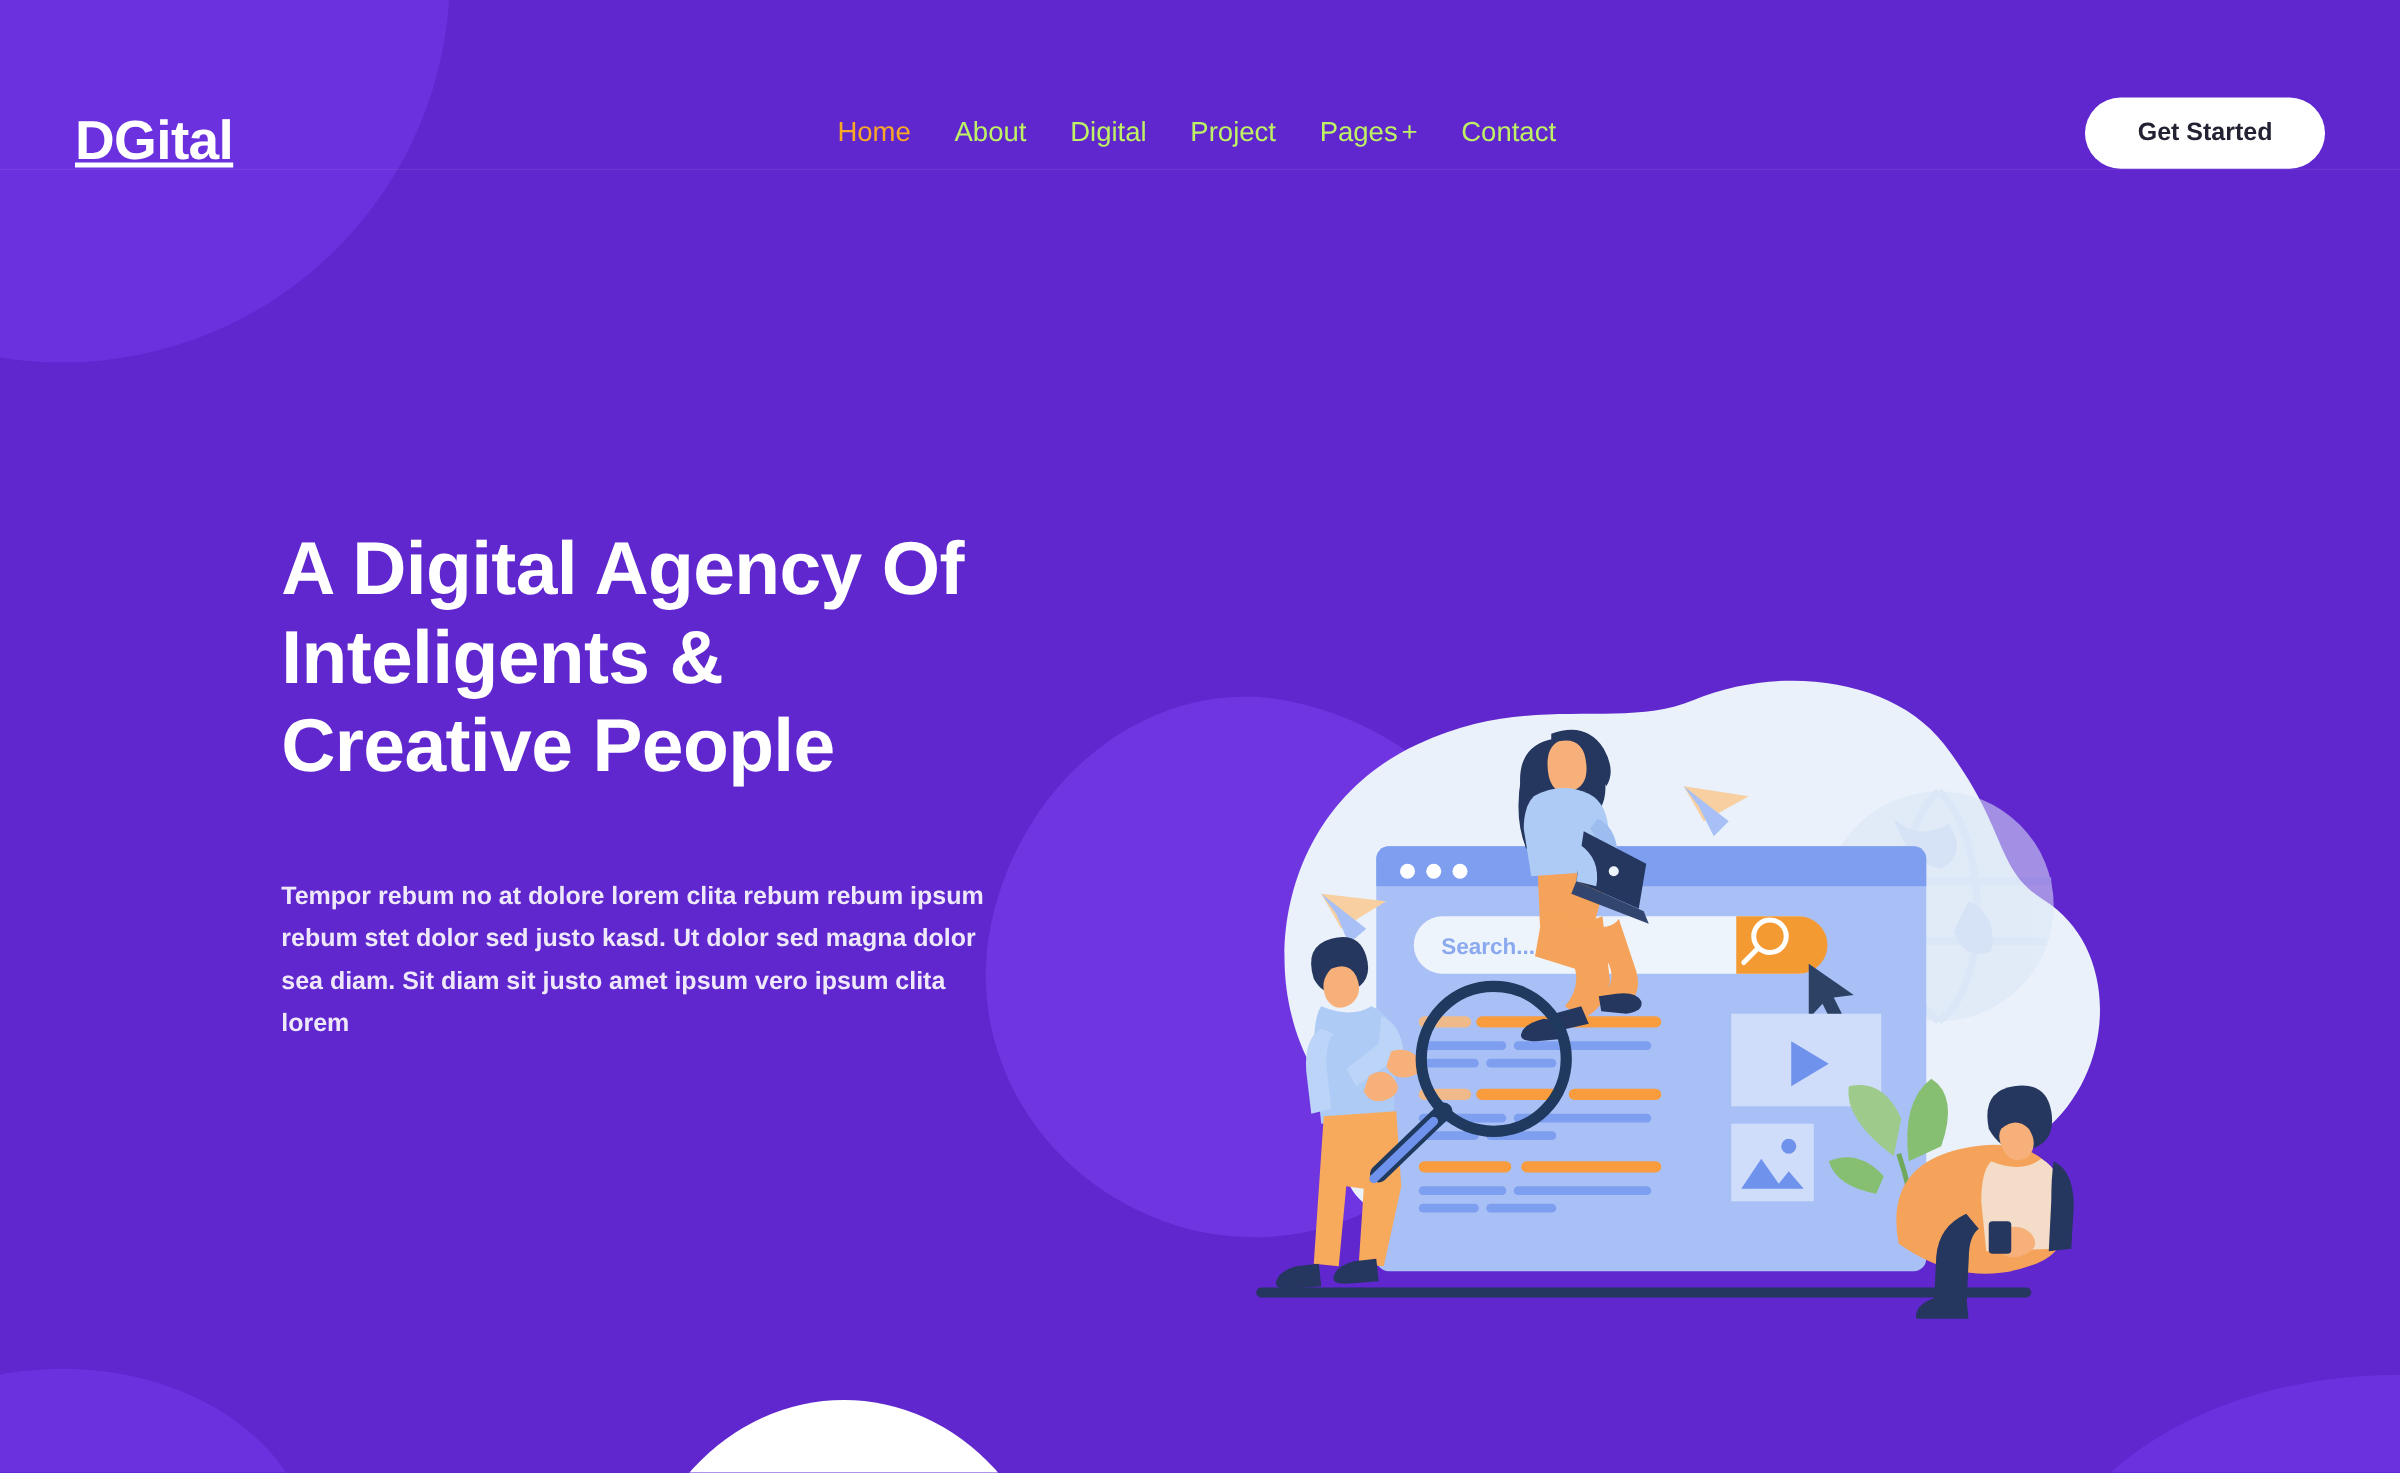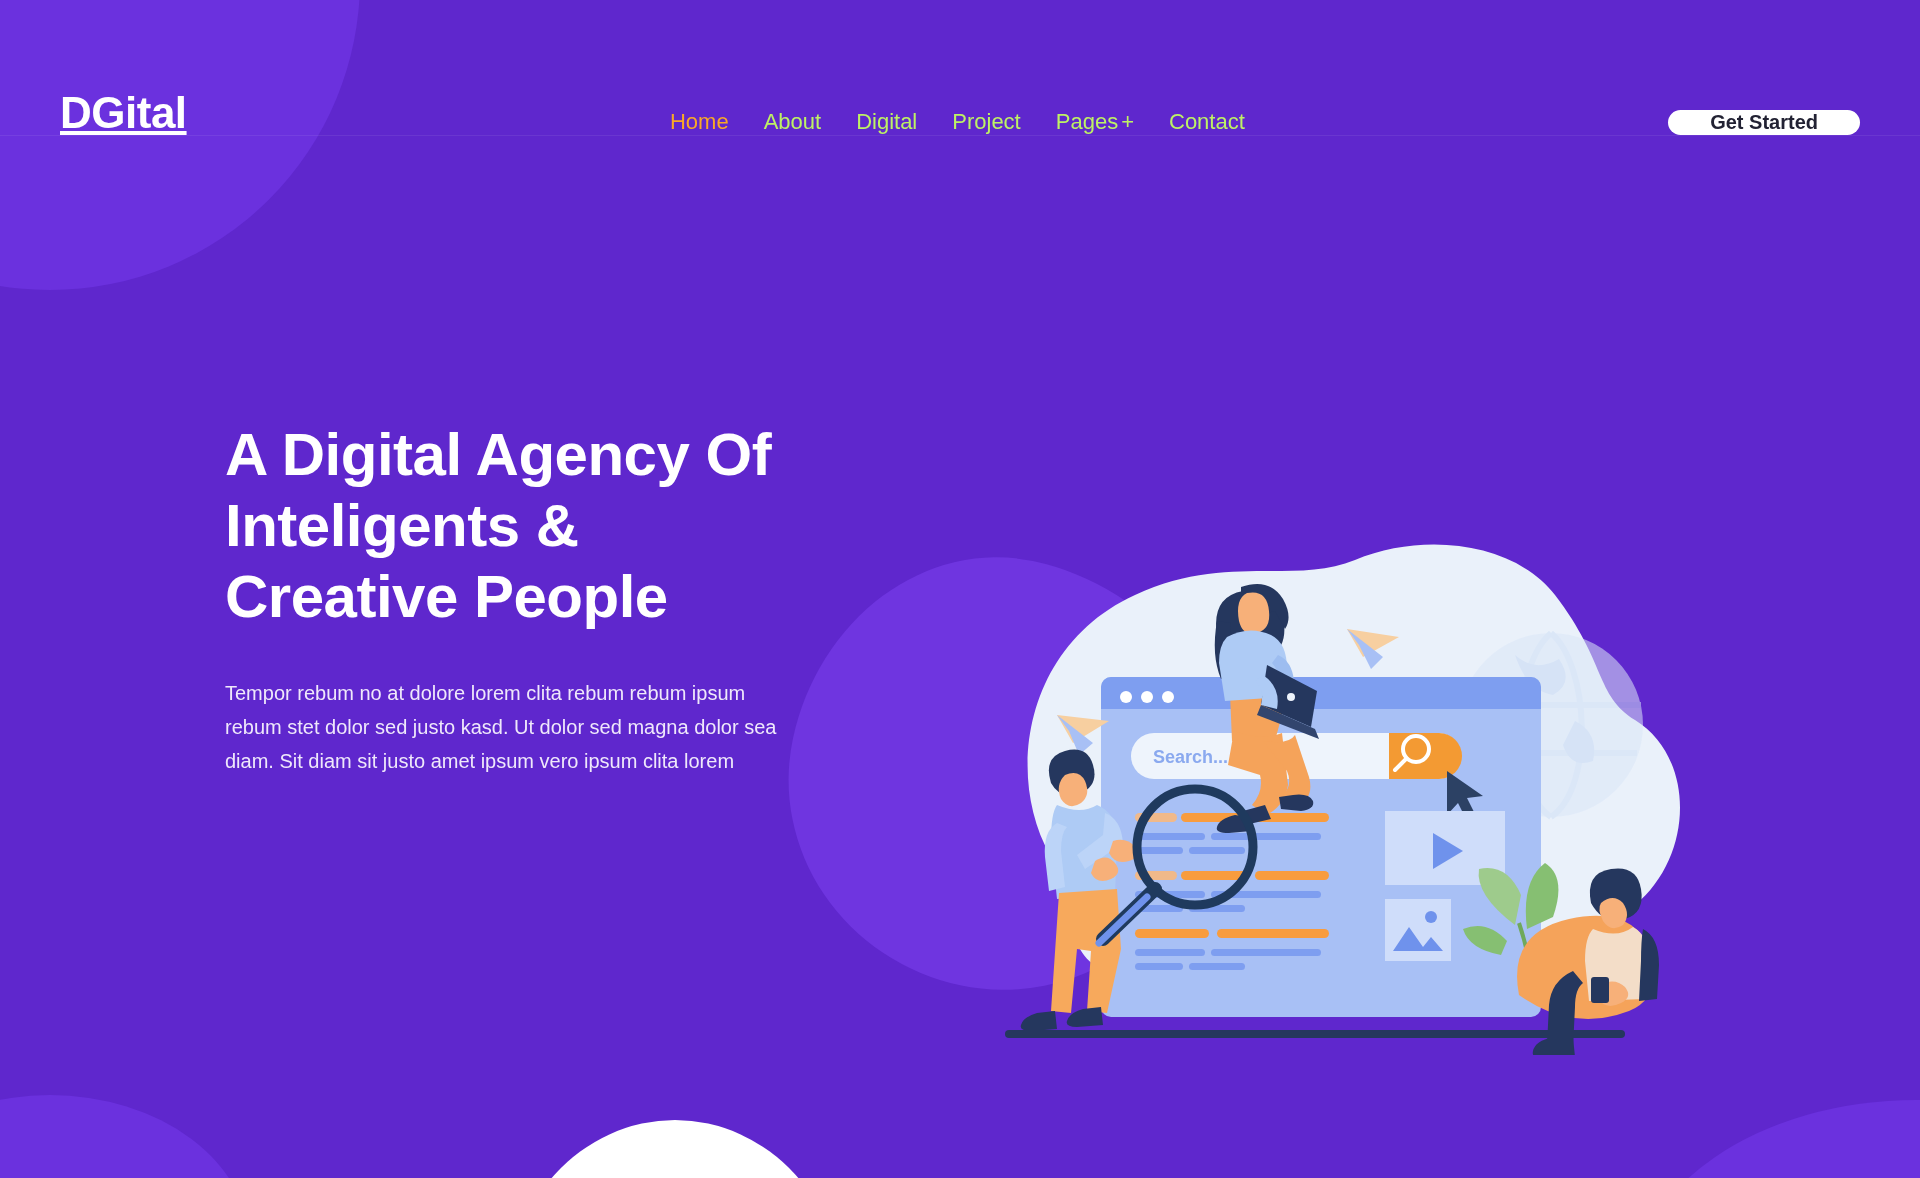--- a/index.html
+++ b/index.html
@@ -53,34 +53,34 @@
     display:flex; align-items:flex-end;
     padding:0 60px;
   }
   .logo{
     font-size:44px; font-weight:bold; color:#ffffff;
     letter-spacing:-0.5px; line-height:1;
     white-space:nowrap;
   }
   .nav-menu{
     display:flex; align-items:center; gap:35px;
-    margin:0 auto;
+    margin:16px auto;
     padding-left:60px;
   }
   .nav-link{
     font-size:22px; color:#bef264; font-weight:500;
     text-decoration:none; cursor:pointer; white-space:nowrap;
   }
   .nav-link.active{ color:#f9a825; }
   .nav-link .plus{ margin-left:3px; }
   .btn-get-started{
     background:#ffffff; color:#222233;
     font-size:20px; font-weight:bold;
     border:none; border-radius:40px;
-    padding:1px 42px; cursor:pointer;
+    padding:17px 42px; cursor:pointer;
     white-space:nowrap;
   }
 
   
   .hero{
     position:relative; z-index:4;
     display:flex; align-items:flex-start;
     padding:0 60px;
     height:1043px;
   }
@@ -88,24 +88,24 @@
     width:740px;
     padding-left:165px;
     padding-top:285px;
   }
   .hero-title{
     font-size:60px; font-weight:bold; color:#ffffff;
     line-height:1.18; letter-spacing:-0.5px;
     max-width:600px;
   }
   .hero-desc{
-    margin-top:44px;
+    margin-top:68px;
     font-size:20px; color:#efe8fb;
     line-height:1.7; max-width:680px;
-    font-weight:400;
+    font-weight:700;
   }
   .hero-buttons{ margin-top:52px; display:flex; gap:30px; }
   .btn-read-more{
     background:#f7a400; color:#181828;
     font-size:21px; font-weight:bold;
     border:none; border-radius:40px;
     padding:24px 62px; cursor:pointer;
   }
   .btn-contact-us{
     background:#f6f3fb; color:#181828;

